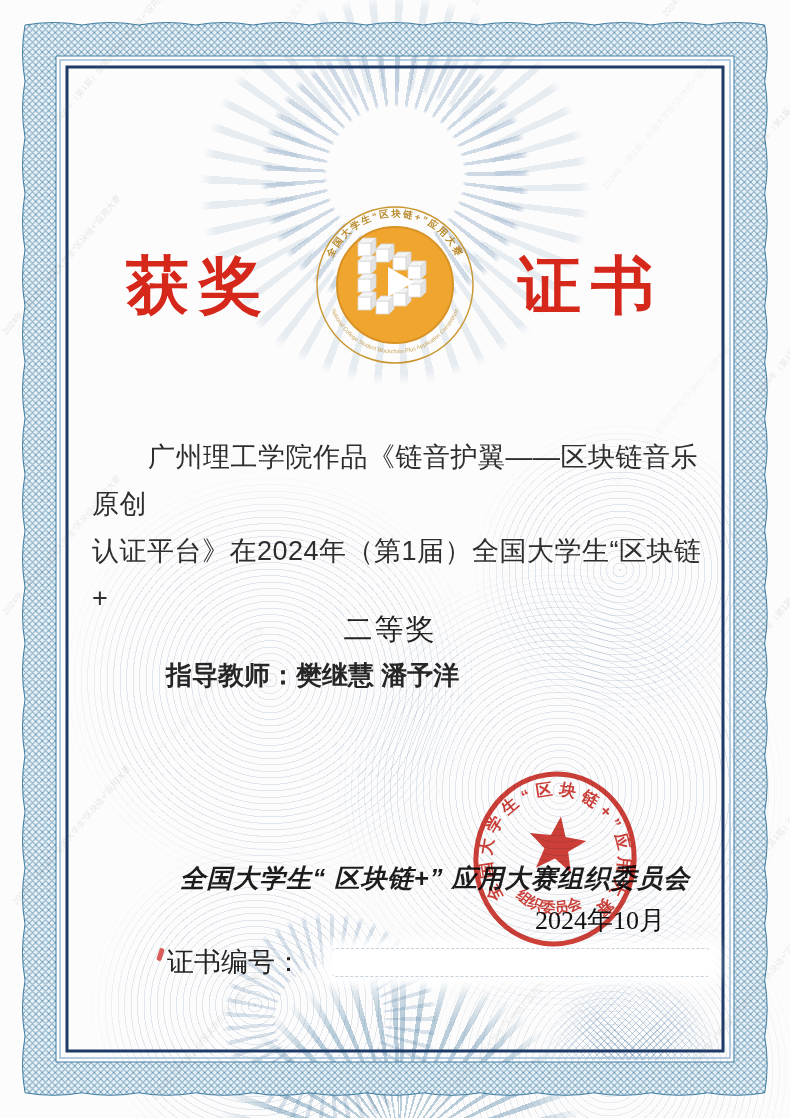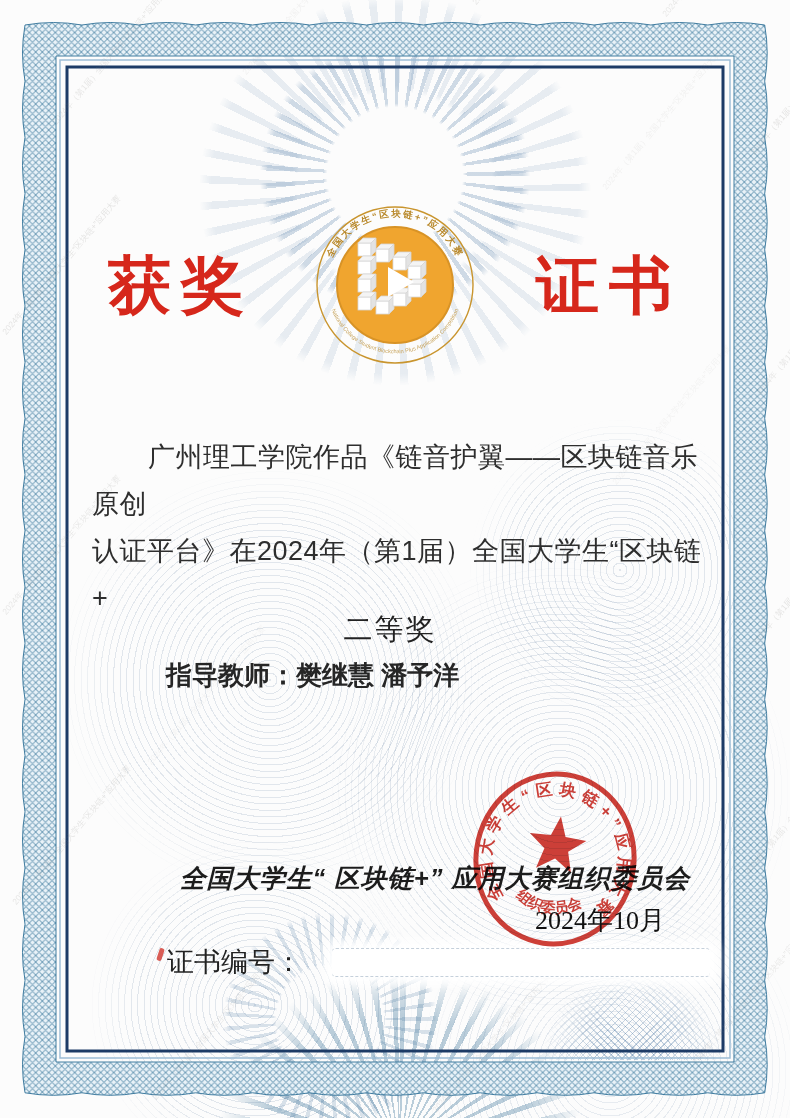--- a/index.html
+++ b/index.html
@@ -31,21 +31,21 @@
       repeating-linear-gradient(-45deg, rgba(70,115,160,.33) 0 1px, transparent 1px 5px);
     -webkit-mask:radial-gradient(ellipse at 50% 100%, #000 30%, transparent 75%);
             mask:radial-gradient(ellipse at 50% 100%, #000 30%, transparent 75%);}
   
   #border-svg{position:absolute;left:0;top:0;z-index:2;}
   
   .wm{position:absolute;z-index:3;font-size:8.5px;color:rgba(125,122,118,.45);
       white-space:nowrap;transform:rotate(-50deg);transform-origin:left top;pointer-events:none;}
   
   .title-row{position:absolute;top:198px;left:72px;right:72px;height:174px;
-    display:flex;align-items:center;justify-content:center;gap:56px;z-index:4;}
+    display:flex;align-items:center;justify-content:center;gap:38px;z-index:4;}
   .title-text{font-size:63px;font-weight:800;color:#d6271b;letter-spacing:10px;line-height:1;}
   .logo{width:170px;height:170px;flex:0 0 auto;}
   
   .body-text{position:absolute;top:398px;left:92px;width:615px;z-index:4;
     font-size:27px;line-height:47px;color:#2e2e2e;letter-spacing:.5px;margin-top:36px;}
   .body-line{display:block;}
   .body-line.first{text-indent:56px;}
   .award{position:absolute;top:610px;left:0;width:780px;text-align:center;z-index:4;
     font-size:29px;font-weight:400;color:#222;letter-spacing:2px;}
   .fields{position:absolute;top:653px;left:166px;z-index:4;font-size:26px;font-weight:600;color:#262626;}

